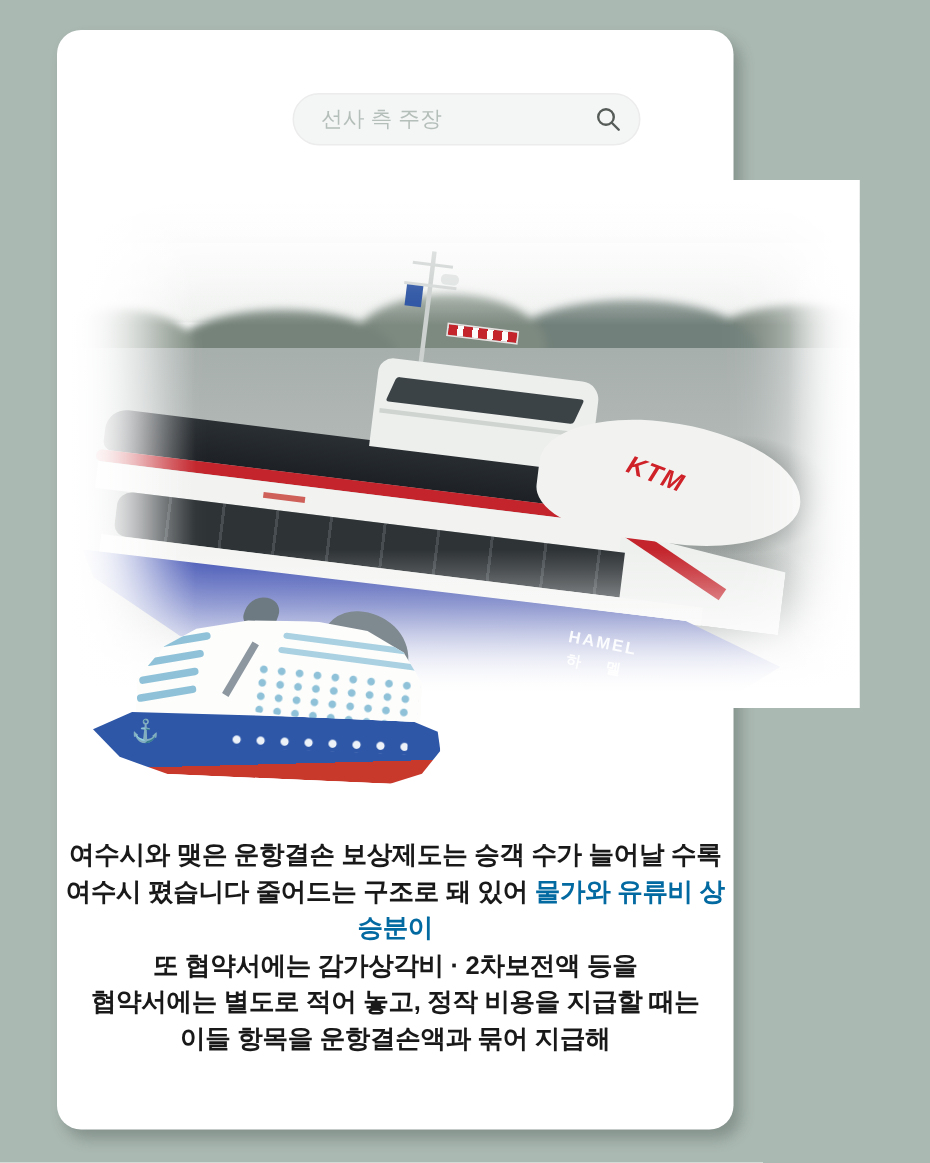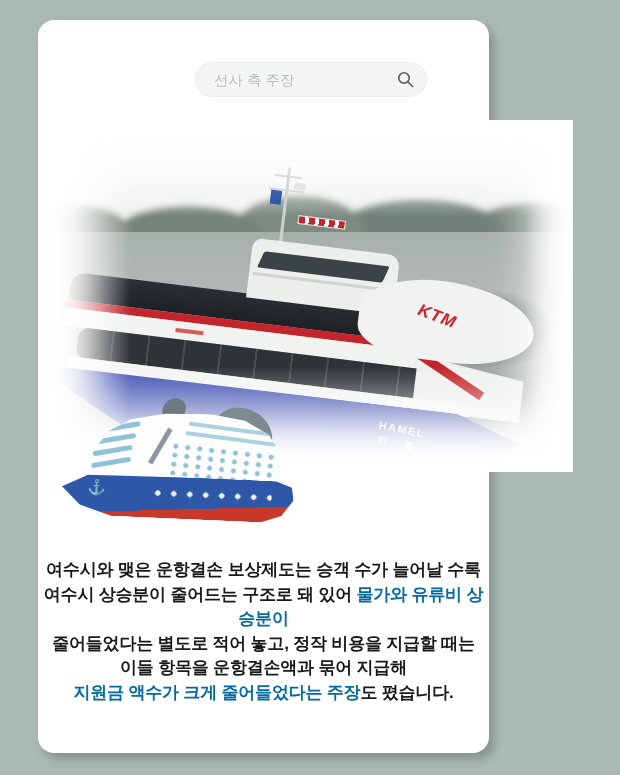--- a/index.html
+++ b/index.html
@@ -194,19 +194,19 @@
       <div class="dots"></div>
     </div>
     <div class="toy-hull">
       <span class="anchor">⚓</span>
       <div class="toy-dots"></div>
     </div>
   </div>
 
   <div class="article">
     <div><span class="seg">여수시와 맺은 운항결손 보상제도는 승객 수가 늘어날 수록</span></div>
-    <div><span class="seg">여수시 상승분이 줄어드는 구조로 돼 있어 </span><span class="seg hl">물가와 유류비 상승분이</span></div>
-    <div><span class="seg">줄어들었다는 별도로 적어 놓고, 정작 비용을 지급할 때는</span></div>
+    <div><span class="seg">여수시 폈습니다 줄어드는 구조로 돼 있어 </span><span class="seg hl">물가와 유류비 상승분이</span></div>
+    <div><span class="seg">또 협약서에는 감가상각비 · 2차보전액 등을</span></div>
+    <div><span class="seg">협약서에는 별도로 적어 놓고, 정작 비용을 지급할 때는</span></div>
     <div><span class="seg">이들 항목을 운항결손액과 묶어 지급해</span></div>
-    <div><span class="seg hl">지원금 액수가 크게 줄어들었다는 주장</span><span class="seg">도 폈습니다.</span></div>
   </div>
 
 </div>
 
 </body></html>

